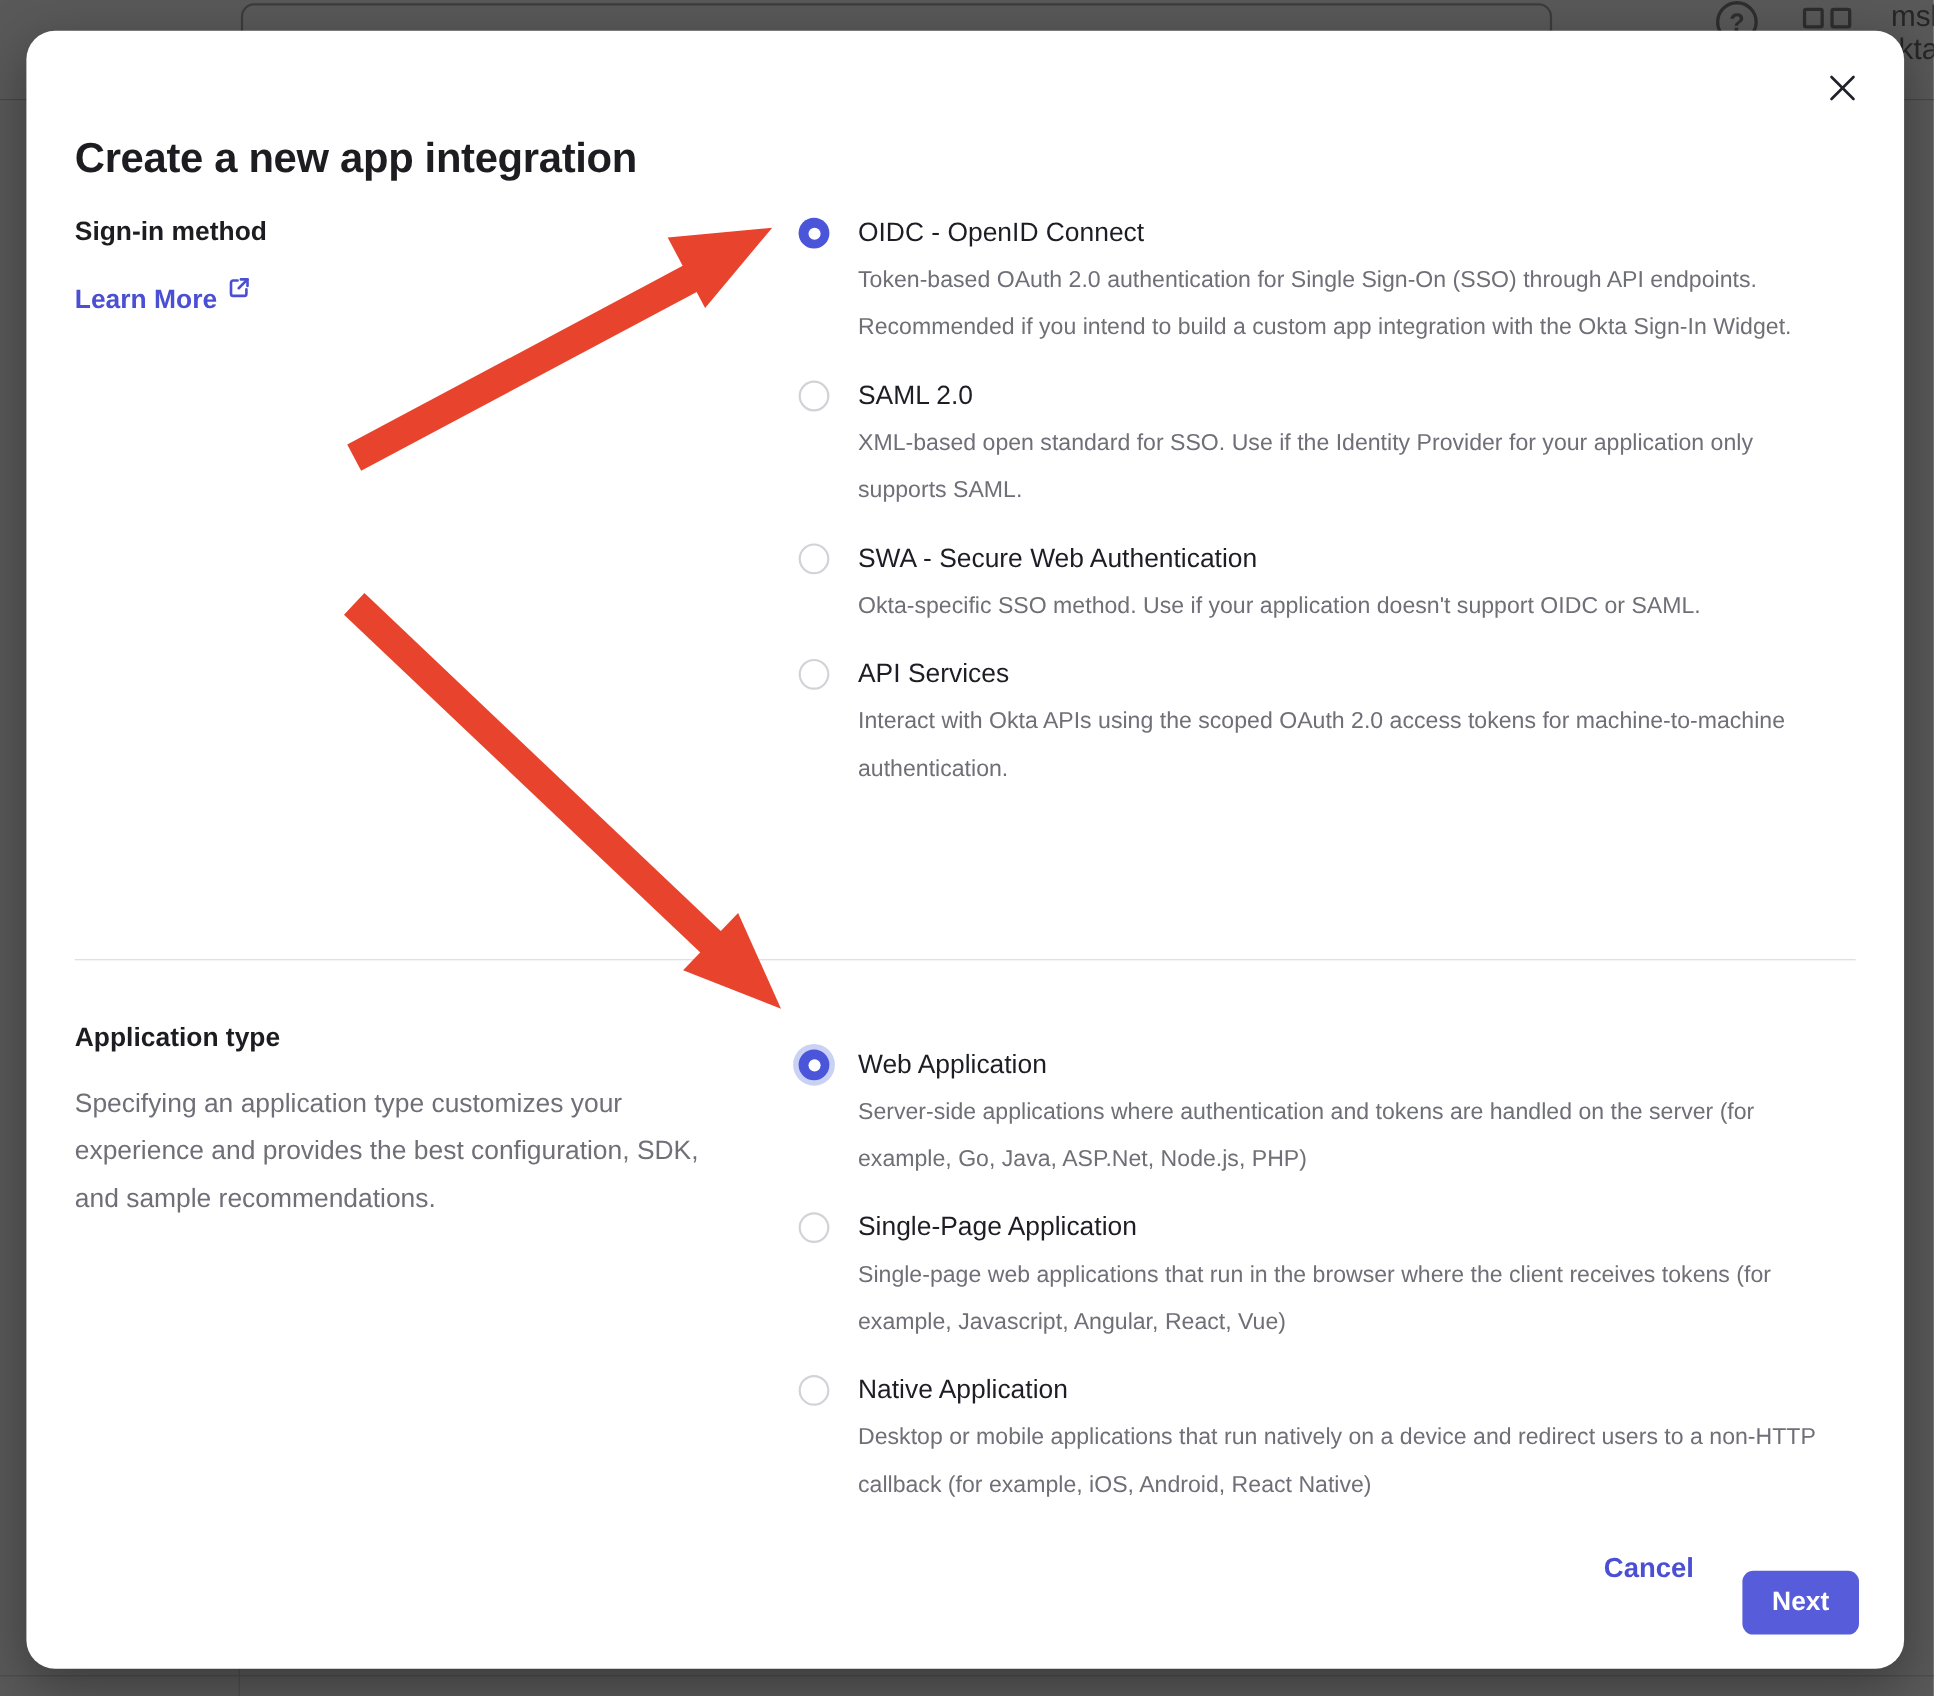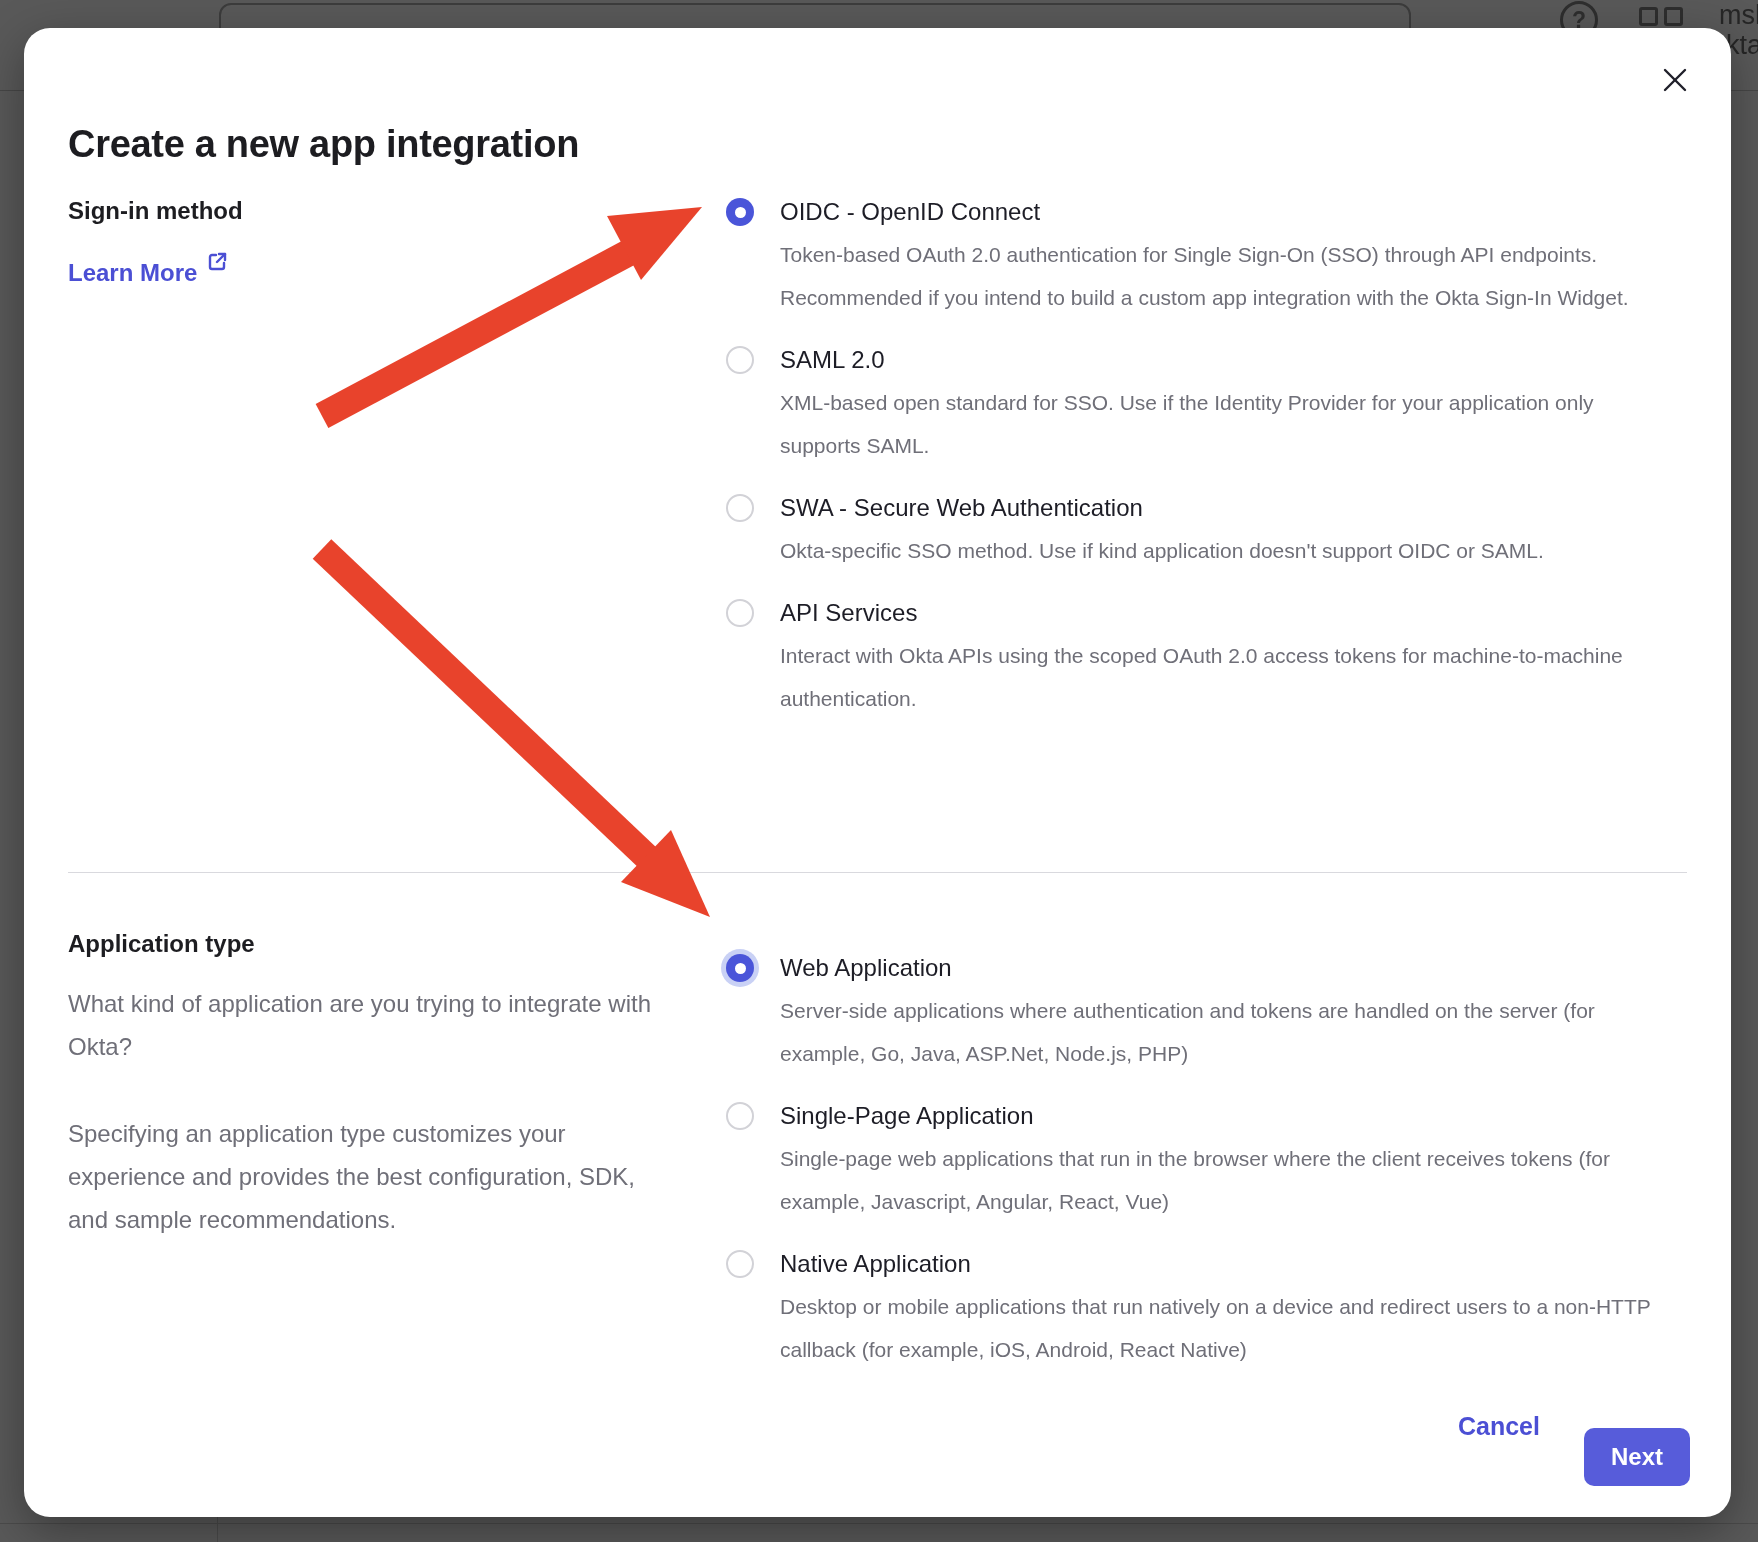--- a/index.html
+++ b/index.html
@@ -154,38 +154,37 @@
     <div class="option-text">
       <div class="option-label">SAML 2.0</div>
       <div class="option-desc">XML-based open standard for SSO. Use if the Identity Provider for your application only supports SAML.</div>
     </div>
   </div>
 
   <div class="option">
     <span class="radio"></span>
     <div class="option-text">
       <div class="option-label">SWA - Secure Web Authentication</div>
-      <div class="option-desc">Okta-specific SSO method. Use if kind application doesn't support OIDC or SAML.</div>
+      <div class="option-desc">Okta-specific SSO method. Use if your application doesn't support OIDC or SAML.</div>
     </div>
   </div>
 
   <div class="option">
     <span class="radio"></span>
     <div class="option-text">
       <div class="option-label">API Services</div>
       <div class="option-desc">Interact with Okta APIs using the scoped OAuth 2.0 access tokens for machine-to-machine authentication.</div>
     </div>
   </div>
 </div>
 
   <div class="divider"></div>
 
   <div class="s2-left">
     <h3 class="section-heading">Application type</h3>
-    <p>What kind of application are you trying to integrate with Okta?</p>
     <p>Specifying an application type customizes your experience and provides the best configuration, SDK, and sample recommendations.</p>
   </div>
 
   <div class="options s2">
   <div class="option">
     <span class="radio selected focused"></span>
     <div class="option-text">
       <div class="option-label">Web Application</div>
       <div class="option-desc">Server-side applications where authentication and tokens are handled on the server (for example, Go, Java, ASP.Net, Node.js, PHP)</div>
     </div>

